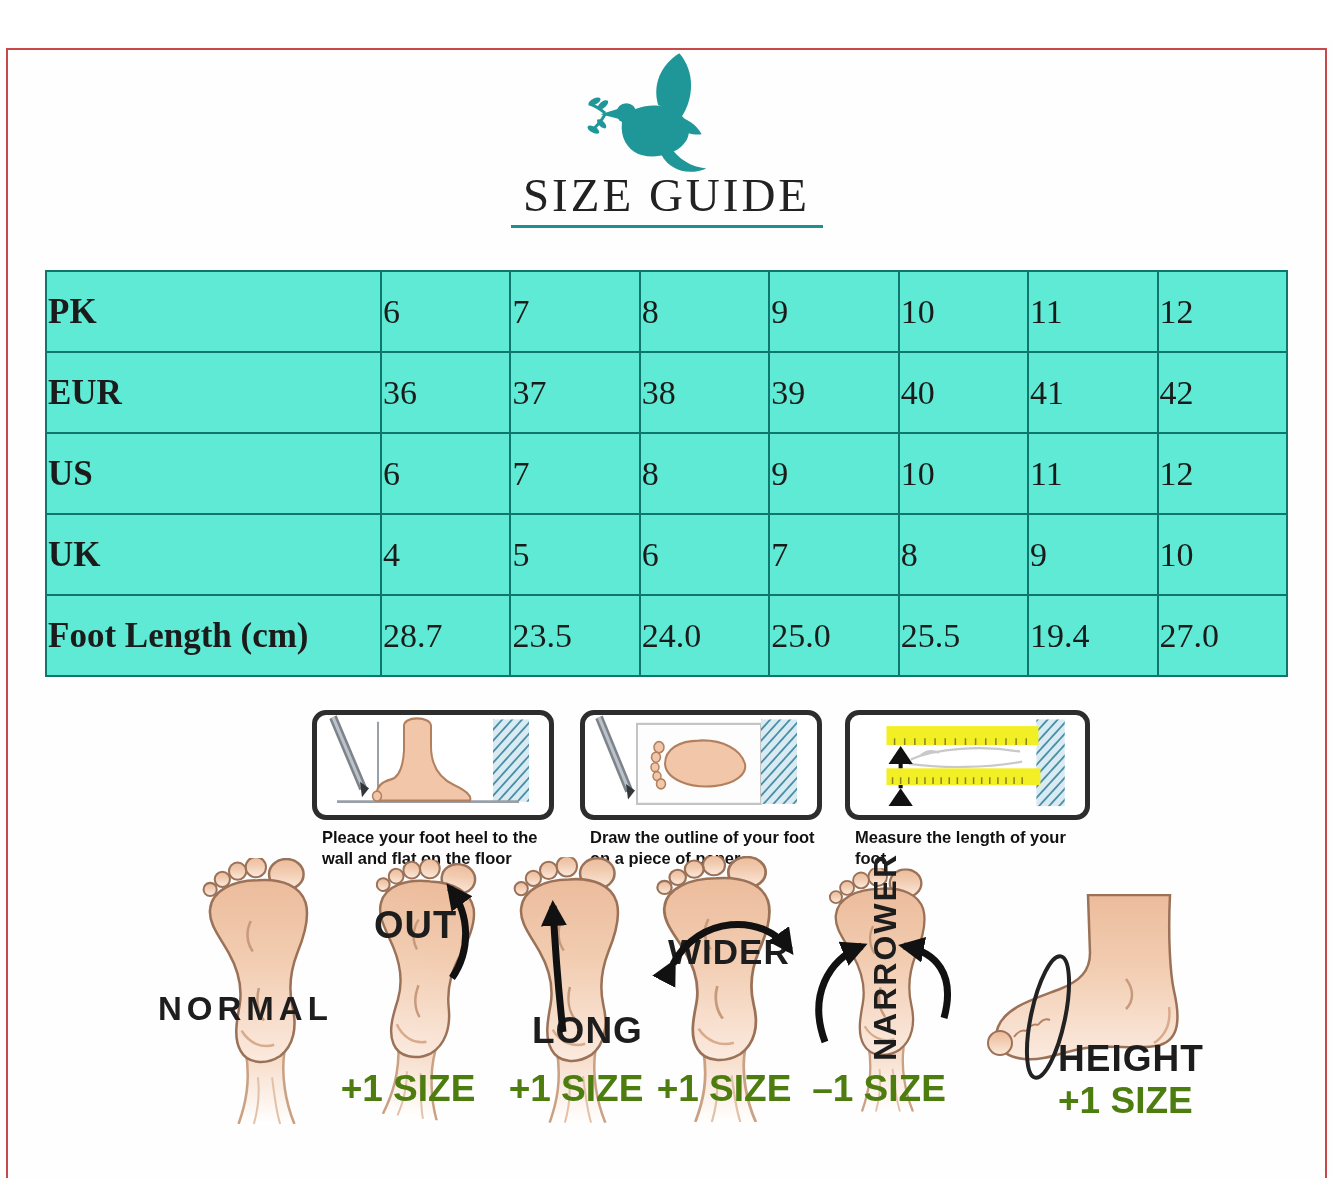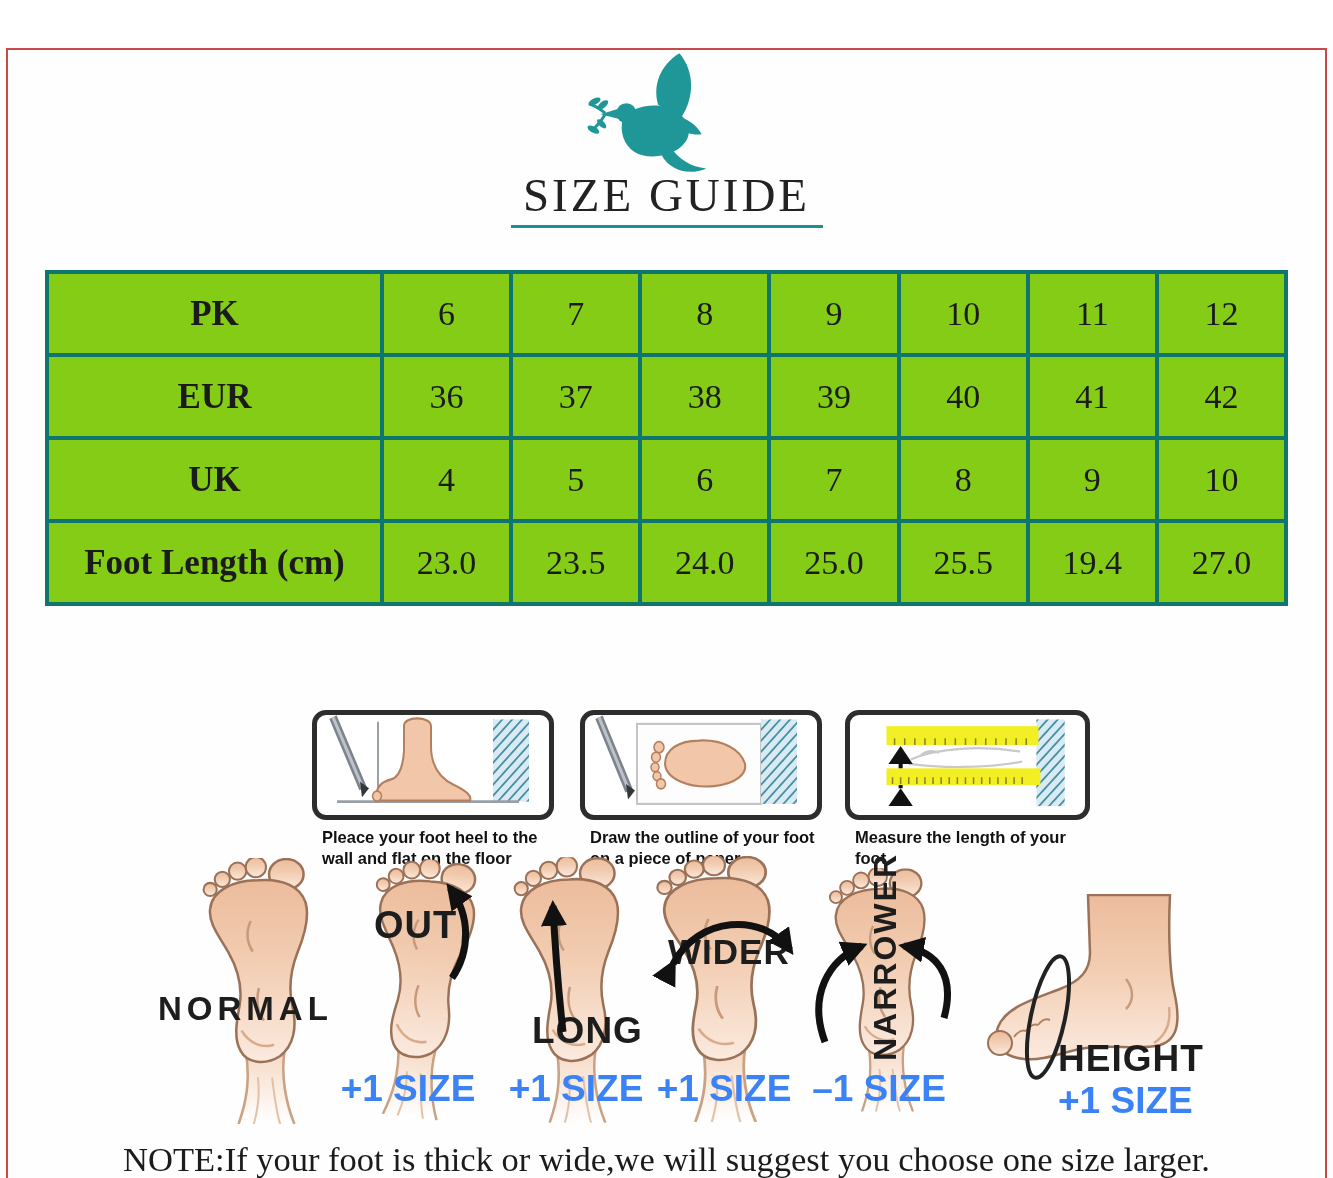--- a/index.html
+++ b/index.html
@@ -8,22 +8,22 @@
   .page-frame{position:absolute;inset:6px;border:2.5px solid #c9484a;pointer-events:none;}
 
   
   .logo{position:absolute;left:580px;top:10px;width:168px;height:120px;}
   .page-title{position:absolute;left:0;top:126px;width:100%;text-align:center;
               font-size:47px;font-weight:normal;letter-spacing:3px;color:#222;margin:0;}
   .title-underline{position:absolute;left:511px;top:183px;width:312px;height:3px;background:#1d9092;}
 
   
   .size-table{position:absolute;left:45px;top:228px;width:1243px;border-collapse:collapse;table-layout:fixed;}
-  .size-table td{border:4px solid #0f766e;height:77px;text-align:center;vertical-align:middle;
-                 font-size:34px;background:#84cc16;}
+  .size-table td{border:2px solid #0f766e;height:77px;text-align:left;vertical-align:middle;
+                 font-size:34px;background:#5eead4;}
   .size-table td.row-label{font-weight:bold;font-size:35px;}
   .size-table col.c-label{width:335px;}
 
   
   .step{position:absolute;top:668px;width:242px;}
   .step-box{height:100px;border:5px solid #2d2d2d;border-radius:14px;background:#fff;overflow:hidden;}
   .step-box svg{display:block;width:100%;height:100%;}
   .step-caption{margin-top:7px;padding-left:10px;font-family:Liberation Sans, sans-serif;
                 font-weight:bold;font-size:16.5px;line-height:1.28;color:#111;}
   .step-1{left:312px;} .step-2{left:580px;} .step-3{left:845px;width:245px;}
@@ -33,21 +33,21 @@
   .fit-label{position:absolute;font-family:"Liberation Sans",sans-serif;font-weight:bold;color:#1d1d1d;
              white-space:nowrap;}
   .lbl-normal{left:158px;top:948px;width:182px;font-size:33px;letter-spacing:5px;}
   .lbl-out{left:374px;top:862px;font-size:38px;letter-spacing:1px;}
   .lbl-long{left:532px;top:968px;font-size:37px;letter-spacing:1px;}
   .lbl-wider{left:668px;top:890px;font-size:35px;letter-spacing:1px;}
   .lbl-narrower{left:885px;top:915px;font-size:32px;letter-spacing:2px;
                 transform:translate(-50%,-50%) rotate(-90deg);}
   .lbl-height{left:1058px;top:996px;font-size:37px;letter-spacing:1px;}
   .size-note{position:absolute;top:1026px;width:152px;text-align:center;
-             font-family:"Liberation Sans",sans-serif;font-weight:bold;font-size:37px;color:#3b82f6;
+             font-family:"Liberation Sans",sans-serif;font-weight:bold;font-size:37px;color:#4d7c0f;
              white-space:nowrap;}
   .sn-out{left:332px;} .sn-long{left:500px;} .sn-wider{left:648px;} .sn-narrower{left:808px;width:142px;}
   .sn-height{left:1058px;top:1038px;width:auto;text-align:left;}
 
   .arrows-overlay{position:absolute;left:0;top:814px;width:1333px;height:270px;pointer-events:none;}
 
   
   .note{position:absolute;left:0;top:1098px;width:100%;text-align:center;
         font-size:34.5px;color:#1b1b1b;}
 </style>
@@ -105,32 +105,42 @@
           <td class="row-label">EUR</td>
           <td>36</td>
           <td>37</td>
           <td>38</td>
           <td>39</td>
           <td>40</td>
           <td>41</td>
           <td>42</td>
         </tr>
         <tr>
+          <td class="row-label">US</td>
+          <td>6</td>
+          <td>7</td>
+          <td>8</td>
+          <td>9</td>
+          <td>10</td>
+          <td>11</td>
+          <td>12</td>
+        </tr>
+        <tr>
           <td class="row-label">UK</td>
           <td>4</td>
           <td>5</td>
           <td>6</td>
           <td>7</td>
           <td>8</td>
           <td>9</td>
           <td>10</td>
         </tr>
         <tr>
           <td class="row-label">Foot Length (cm)</td>
-          <td>23.0</td>
+          <td>28.7</td>
           <td>23.5</td>
           <td>24.0</td>
           <td>25.0</td>
           <td>25.5</td>
           <td>19.4</td>
           <td>27.0</td>
         </tr>
       </tbody>
   </table>
 
@@ -326,14 +336,13 @@
         <path d="M0,0 L26,13 L0,26 Z" fill="#111"></path>
       </marker>
     </defs>
     <path d="M452,122 C470,96 471,60 450,32" fill="none" stroke="#111" stroke-width="7" marker-end="url(#ah)"></path>
     <path d="M563,176 C558,130 555,92 553,50" fill="none" stroke="#111" stroke-width="7" marker-end="url(#ah)"></path>
     <path d="M673,108 C698,60 763,56 790,94" fill="none" stroke="#111" stroke-width="7" marker-start="url(#ah)" marker-end="url(#ah)"></path>
     <path d="M825,186 C808,140 828,104 862,90" fill="none" stroke="#111" stroke-width="7" marker-end="url(#ah)"></path>
     <path d="M944,162 C956,118 936,96 904,90" fill="none" stroke="#111" stroke-width="7" marker-end="url(#ah)"></path>
   </svg>
 
-  <div class="note">NOTE:If your foot is thick or wide,we will suggest you choose one size larger.</div>
 </div>
 
 </body></html>

